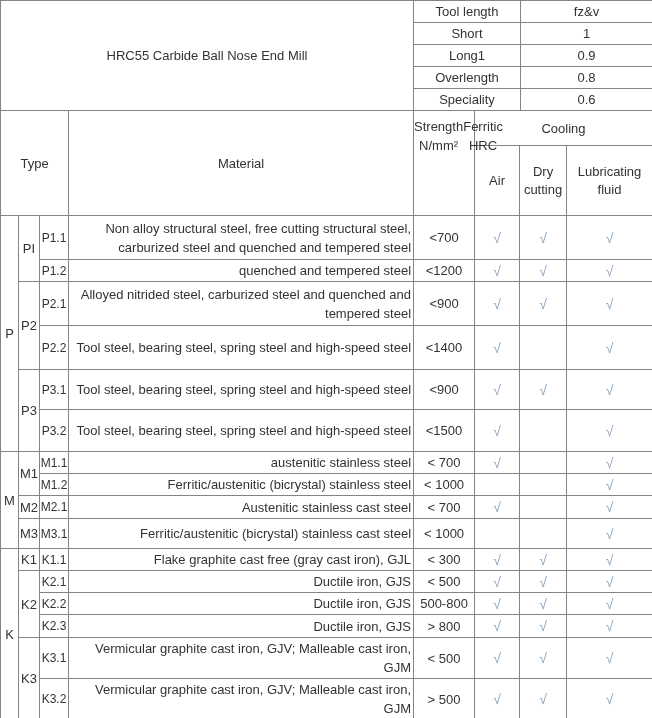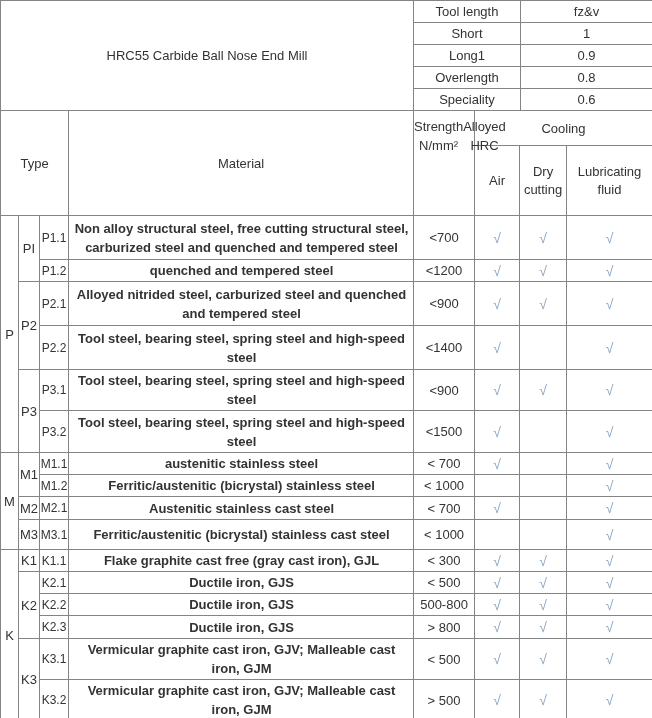--- a/index.html
+++ b/index.html
@@ -17,24 +17,23 @@
   td {
     border:1px solid #848484;
     text-align:center;
     vertical-align:middle;
     padding:0;
     font-size:13px;
   }
   .main { margin-top:-1px; }
   .title-cell { font-size:13px;margin-left:20px; }
   .mat {
-    text-align:center;
+    text-align:right;
     padding:1px 2px 1px 3px;
     line-height:19px;
-    font-weight:bold;
   }
   .grp, .sub, .code { white-space:nowrap; padding:0; }
   .code { font-size:12px; }
   .sub  { font-size:13px; }
   .chk {
     color:#8aa5c3;
     font-size:14px;
   }
   .strength-cell { padding:0; }
   .str-wrap {
@@ -95,21 +94,21 @@
       <col style="width:47px">
         <col style="width:86px">
     </colgroup>
     <tbody>
       <tr style="height:35px">
         <td colspan="3" rowspan="2">Type</td>
         <td rowspan="2">Material</td>
         <td rowspan="2" class="strength-cell">
           <div class="str-wrap">
             <div><span>Strength</span><br><span>N/mm²</span></div>
-            <div><span>Alloyed</span><br><span>HRC</span></div>
+            <div><span>Ferritic</span><br><span>HRC</span></div>
           </div>
         </td>
         <td colspan="3">Cooling</td>
       </tr>
       <tr style="height:70px">
         <td class="hdr">Air</td>
         <td class="hdr">Dry cutting</td>
         <td class="hdr">Lubricating fluid</td>
       </tr>
 

